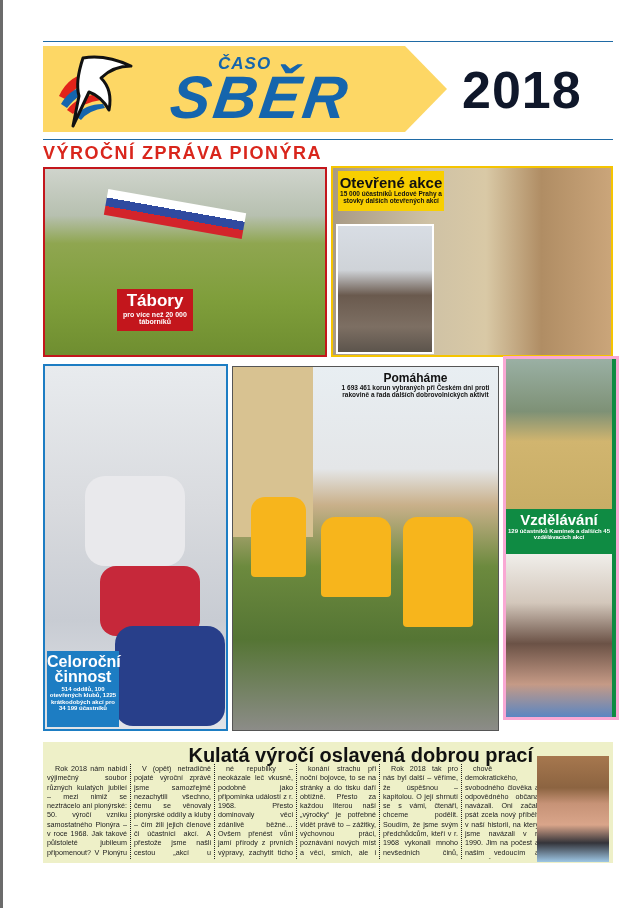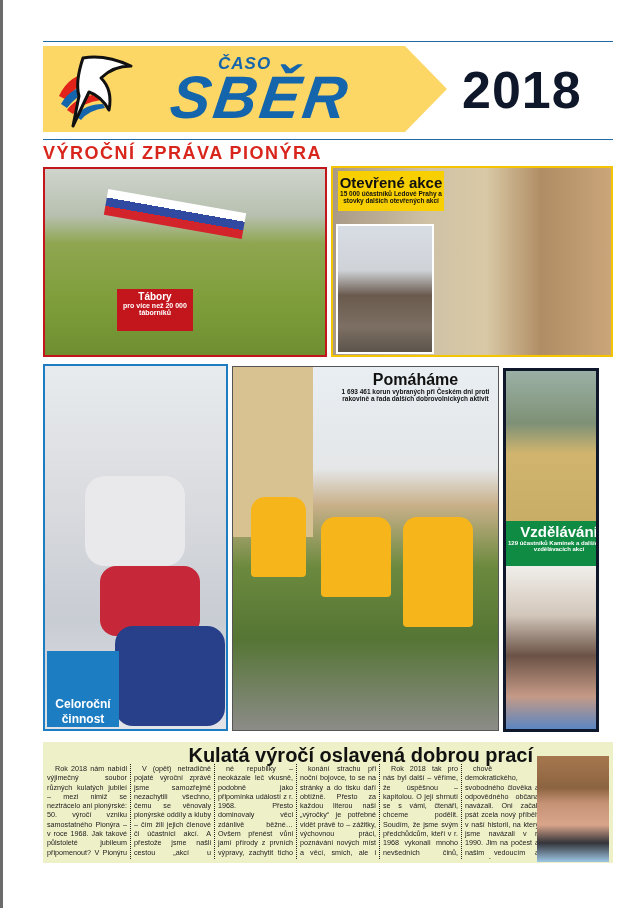--- a/index.html
+++ b/index.html
@@ -27,46 +27,46 @@
   
   .photo { position: absolute; overflow: hidden; }
   .ph-tabory { left: 43px; top: 167px; width: 284px; height: 190px; border: 2px solid #c3161c;
     background: linear-gradient(180deg, #cfd4cc 0%, #b7c0b0 25%, #8fa650 40%, #7f9e3b 70%, #6f8e30 100%); }
   .ph-otevrene { left: 331px; top: 166px; width: 282px; height: 191px; border: 2px solid #f5c400;
     background: linear-gradient(90deg, #a89a86 0%, #cfc2a5 35%, #d9c9a6 55%, #b08d64 75%, #caa57a 100%); }
   .ph-celorocni { left: 43px; top: 364px; width: 185px; height: 367px; border: 2px solid #1d7dc3;
     background: linear-gradient(180deg, #e8ebee 0%, #d8dade 40%, #c8ccd3 70%, #e2e4e8 100%); }
   .ph-pomahame { left: 232px; top: 366px; width: 267px; height: 365px; border: 1px solid #555;
     background: linear-gradient(180deg, #e8eef2 0%, #e4e6e8 28%, #c9b08a 38%, #6c8a3e 55%, #557534 75%, #8c8c88 100%); }
-  .ph-vzdelavani { left: 503px; top: 368px; width: 96px; height: 364px; border: 3px solid #0f172a;
+  .ph-vzdelavani { left: 503px; top: 356px; width: 116px; height: 364px; border: 3px solid #f9a8d4;
     background: #0f8b43; }
 
   .ph-shape { position: absolute; }
 
   .cap { position: absolute; text-align: center; }
   .cap-title { display: block; font-weight: bold; }
   .cap-sub { display: block; font-weight: bold; line-height: 1.05; }
 
   .cap-tabory { left: 72px; top: 120px; width: 76px; height: 42px; background: #c3161c; color: #fff; padding-top: 2px; }
-  .cap-tabory .cap-title { font-size: 10px; }
+  .cap-tabory .cap-title { font-size: 17px; }
   .cap-tabory .cap-sub { font-size: 7px; }
 
   .cap-otevrene { left: 5px; top: 3px; width: 106px; height: 40px; background: #f8cf00; color: #111; padding-top: 3px; }
   .cap-otevrene .cap-title { font-size: 15px; }
   .cap-otevrene .cap-sub { font-size: 6.5px; }
 
   .inset-photo { position: absolute; left: 3px; top: 56px; width: 98px; height: 130px; border: 2px solid #fff;
     background: linear-gradient(180deg, #d8dde4 0%, #cfd3d8 35%, #6a5a4e 55%, #7d6f63 80%, #5c544c 100%); }
 
   .cap-celorocni { left: 2px; top: 285px; width: 72px; height: 76px; background: #1d7dc3; color: #fff; padding-top: 3px; }
-  .cap-celorocni .cap-title { font-size: 12px; line-height: 15px; margin-top: 43px; }
+  .cap-celorocni .cap-title { font-size: 16px; line-height: 15px; }
   .cap-celorocni .cap-sub { font-size: 6px; margin-top: 2px; }
 
   .cap-pomahame { left: 100px; top: 4px; width: 165px; color: #111; }
-  .cap-pomahame .cap-title { font-size: 16px; }
+  .cap-pomahame .cap-title { font-size: 12px; }
   .cap-pomahame .cap-sub { font-size: 6.5px; }
 
   .vz-top { position: absolute; left: 0; top: 0; width: 106px; height: 150px;
     background: linear-gradient(180deg, #9ab0a4 0%, #7e9176 35%, #d1b56f 55%, #c8ad66 100%); }
   .vz-bottom { position: absolute; left: 0; top: 195px; width: 106px; height: 163px;
     background: linear-gradient(180deg, #f0eeea 0%, #d3c7bb 30%, #6b5246 55%, #c59a86 80%, #5b86c2 100%); }
   .cap-vzdelavani { left: 0; top: 150px; width: 106px; height: 45px; color: #fff; padding-top: 2px; }
   .cap-vzdelavani .cap-title { font-size: 15px; }
   .cap-vzdelavani .cap-sub { font-size: 6px; }
 

